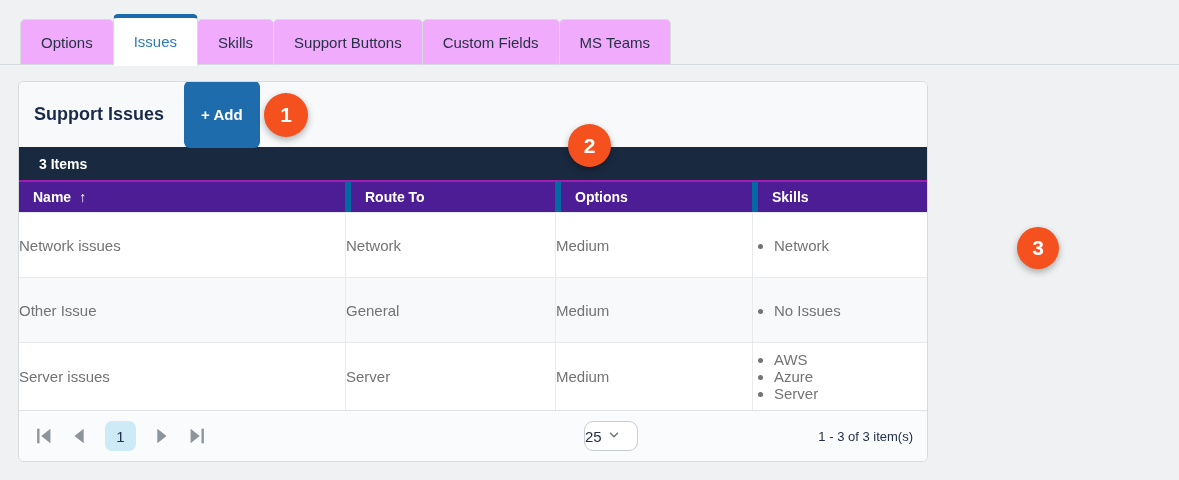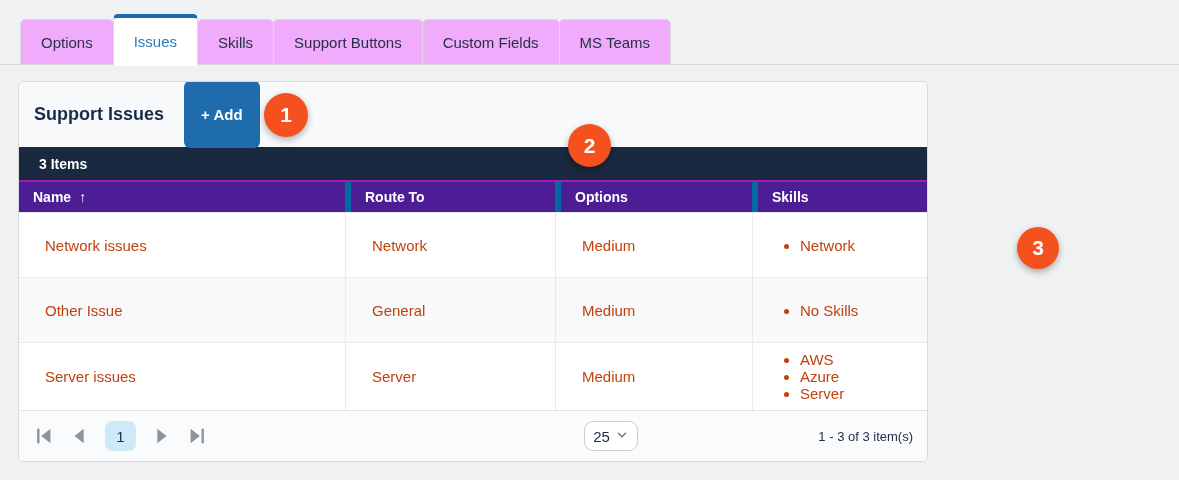--- a/index.html
+++ b/index.html
@@ -89,22 +89,22 @@
     border-left: 6px solid #0369a1;
   }
   .th:first-child { border-left: none; }
   .sort-arrow { margin-left: 8px; font-size: 14px; font-weight: normal; }
 
   .trow { min-height: 65px; background: #ffffff; border-top: 1px solid #e8ebee; }
   .trow.alt { background: #f8f9fa; }
   .trow:last-of-type { border-bottom: 1px solid #e8ebee; }
   .td {
     display: flex; align-items: center;
-    padding: 8px 26px;
-    font-size: 15px; color: #c2410c;
+    padding: 8px 0;
+    font-size: 15px; color: #737373;
     border-left: 1px solid #e8ebee;
   }
   .td:first-child { border-left: none; }
   .td-skills ul { margin: 0; padding-left: 21px; }
   .td-skills li { font-size: 15px; line-height: 17px; }
   .td-actions { justify-content: flex-end; padding-right: 22px; gap: 24px; }
   .icon-btn { background: none; border: none; padding: 0; cursor: pointer; line-height: 0; }
 
   
   .pagination {
@@ -120,21 +120,21 @@
     width: 31px; height: 30px;
     background: #cdeaf6; border: none; border-radius: 7px;
     font-size: 15px; color: #22304a;
     font-family: "Liberation Sans", sans-serif;
     cursor: pointer; margin: 0 4px;
   }
   .page-size {
     position: absolute; left: 565px; top: 10px;
     width: 54px; height: 30px;
     background: #ffffff; border: 1px solid #c8cdd2; border-radius: 9px;
-    display: flex; align-items: center; justify-content: center; gap: 5px;
+    display: flex; align-items: center; gap: 5px;
     font-size: 15px; color: #22304a; cursor: pointer;
   }
   .range-label {
     position: absolute; right: 14px; top: 50%; transform: translateY(-50%);
     font-size: 13px; color: #22304a;
   }
 
   
   .badge {
     position: absolute; border-radius: 50%;
@@ -215,21 +215,21 @@
         </span></button>
       </div>
     </div>
 
     <div class="grid-row trow alt">
       <div class="td">Other Issue</div>
       <div class="td">General</div>
       <div class="td">Medium</div>
       <div class="td td-skills">
         <ul>
-          <li>No Skills</li>
+          <li>No Issues</li>
         </ul>
       </div>
       <div class="td td-actions">
         <button class="icon-btn"><span>
           <svg width="22" height="22" viewBox="0 0 24 24" fill="#1a2a42">
                 <path d="M3 17.25V21h3.75L17.81 9.94l-3.75-3.75L3 17.25zM20.71 7.04c.39-.39.39-1.02 0-1.41l-2.34-2.34a.996.996 0 0 0-1.41 0l-1.83 1.83 3.75 3.75 1.83-1.83z"></path>
               </svg>
         </span></button>
         <button class="icon-btn"><span>
           <svg width="22" height="22" viewBox="0 0 24 24" fill="#1a2a42">

